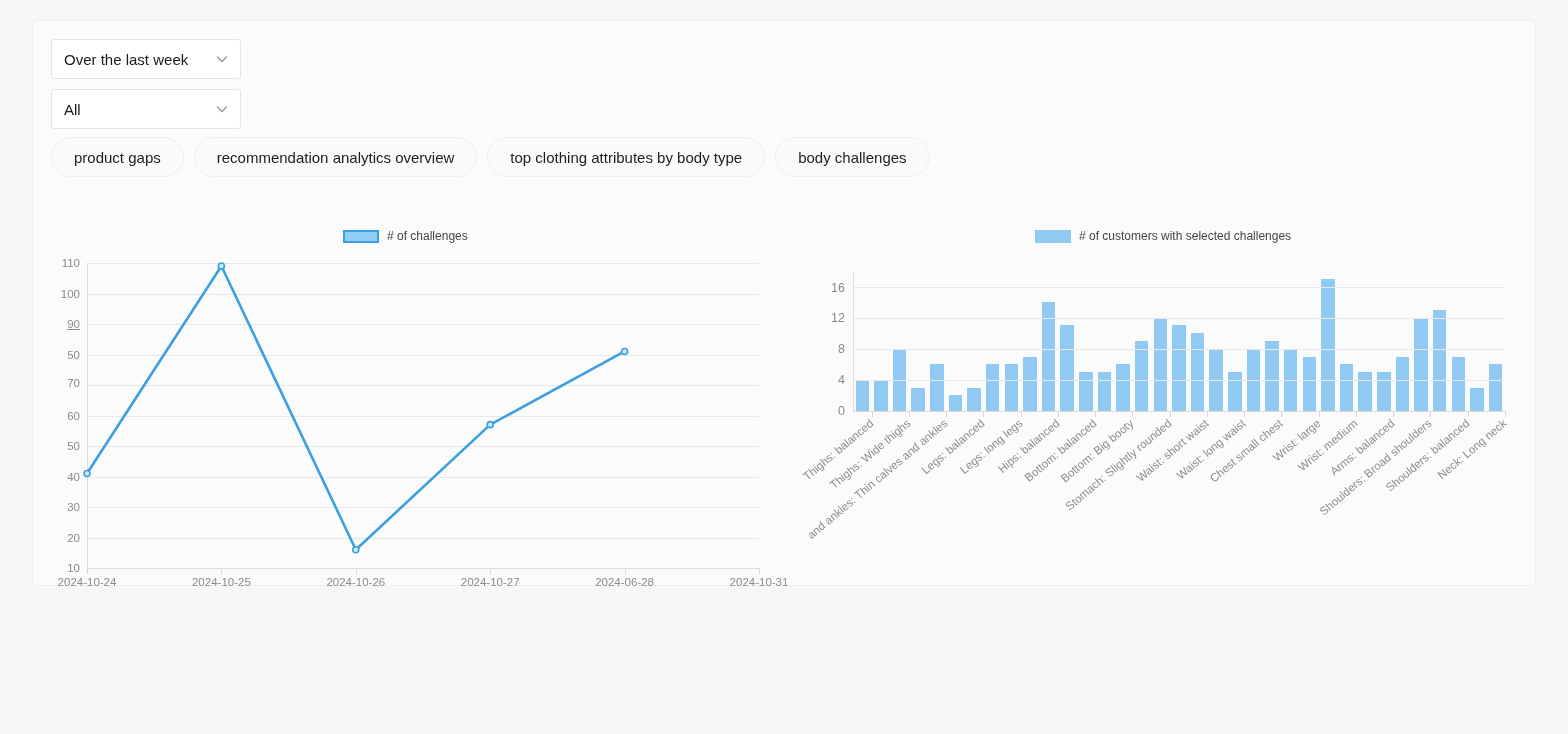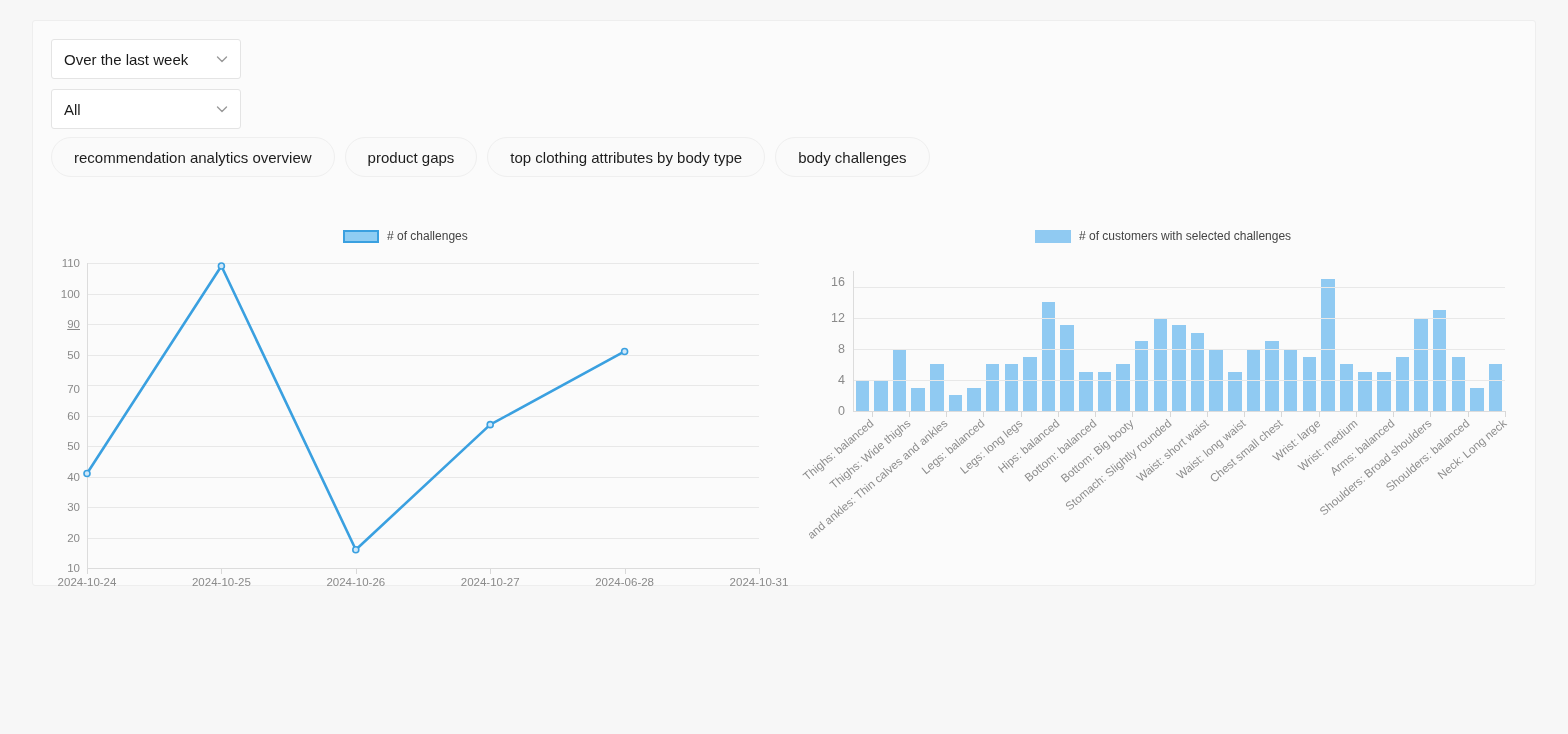--- a/index.html
+++ b/index.html
@@ -185,24 +185,24 @@
       <span class="sel-value">All</span>
       <span class="chev">
         <svg viewBox="0 0 16 16" width="16" height="16">
             <path d="M3.5 6 L8 10.5 L12.5 6" fill="none" stroke="#555" stroke-width="1.4" stroke-linecap="round" stroke-linejoin="round"></path>
           </svg>
       </span>
     </div>
 
     <div class="tabs">
       <div class="pill">
+          <span>product gaps</span>
+        </div>
+      <div class="pill">
           <span>recommendation analytics overview</span>
-        </div>
-      <div class="pill">
-          <span>product gaps</span>
         </div>
       <div class="pill">
           <span>top clothing attributes by body type</span>
         </div>
       <div class="pill">
           <span>body challenges</span>
         </div>
     </div>
 
     <div class="chart-panel" id="line-panel">
@@ -217,21 +217,21 @@
           <div class="ylab" style="top: 274.5px;">20</div>
           <div class="gridline" style="left: 0px; width: 672px; top: 244px;"></div>
           <div class="ylab" style="top: 244px;">30</div>
           <div class="gridline" style="left: 0px; width: 672px; top: 213.5px;"></div>
           <div class="ylab" style="top: 213.5px;">40</div>
           <div class="gridline" style="left: 0px; width: 672px; top: 183px;"></div>
           <div class="ylab" style="top: 183px;">50</div>
           <div class="gridline" style="left: 0px; width: 672px; top: 152.5px;"></div>
           <div class="ylab" style="top: 152.5px;">60</div>
           <div class="gridline" style="left: 0px; width: 672px; top: 122px;"></div>
-          <div class="ylab" style="top: 126px;">70</div>
+          <div class="ylab" style="top: 120px;">70</div>
           <div class="gridline" style="left: 0px; width: 672px; top: 91.5px;"></div>
           <div class="ylab" style="top: 91.5px;">50</div>
           <div class="gridline" style="left: 0px; width: 672px; top: 61px;"></div>
           <div class="ylab" style="top: 61px; text-decoration: underline;">90</div>
           <div class="gridline" style="left: 0px; width: 672px; top: 30.5px;"></div>
           <div class="ylab" style="top: 30.5px;">100</div>
           <div class="gridline" style="left: 0px; width: 672px; top: 0px;"></div>
           <div class="ylab" style="top: 0px;">110</div>
           <div class="axisline" style="left: 0px; top: 0px; width: 1px; height: 305px;"></div>
           <div class="tick" style="left: 0px; top: 305px; height: 6px;"></div>
@@ -411,20 +411,20 @@
           </div>
       <div class="gridline" style="left: 0px; width: 652px; top: 140px;"></div>
           <div class="ylab" style="top: 140px;">0</div>
           <div class="gridline" style="left: 0px; width: 652px; top: 108.889px;"></div>
           <div class="ylab" style="top: 108.889px;">4</div>
           <div class="gridline" style="left: 0px; width: 652px; top: 77.7778px;"></div>
           <div class="ylab" style="top: 77.7778px;">8</div>
           <div class="gridline" style="left: 0px; width: 652px; top: 46.6667px;"></div>
           <div class="ylab" style="top: 46.6667px;">12</div>
           <div class="gridline" style="left: 0px; width: 652px; top: 15.5556px;"></div>
-          <div class="ylab" style="top: 11px; margin-left: 20px;">16</div>
+          <div class="ylab" style="top: 17px; margin-left: 20px;">16</div>
           <div class="axisline" style="left: 0px; top: 0px; width: 1px; height: 140px;"></div>
           <div class="axisline" style="left: 0px; top: 140px; width: 652px; height: 1px;"></div>
         </div>
     </div>
 
   </div>
 </div>
 
 </body></html>

